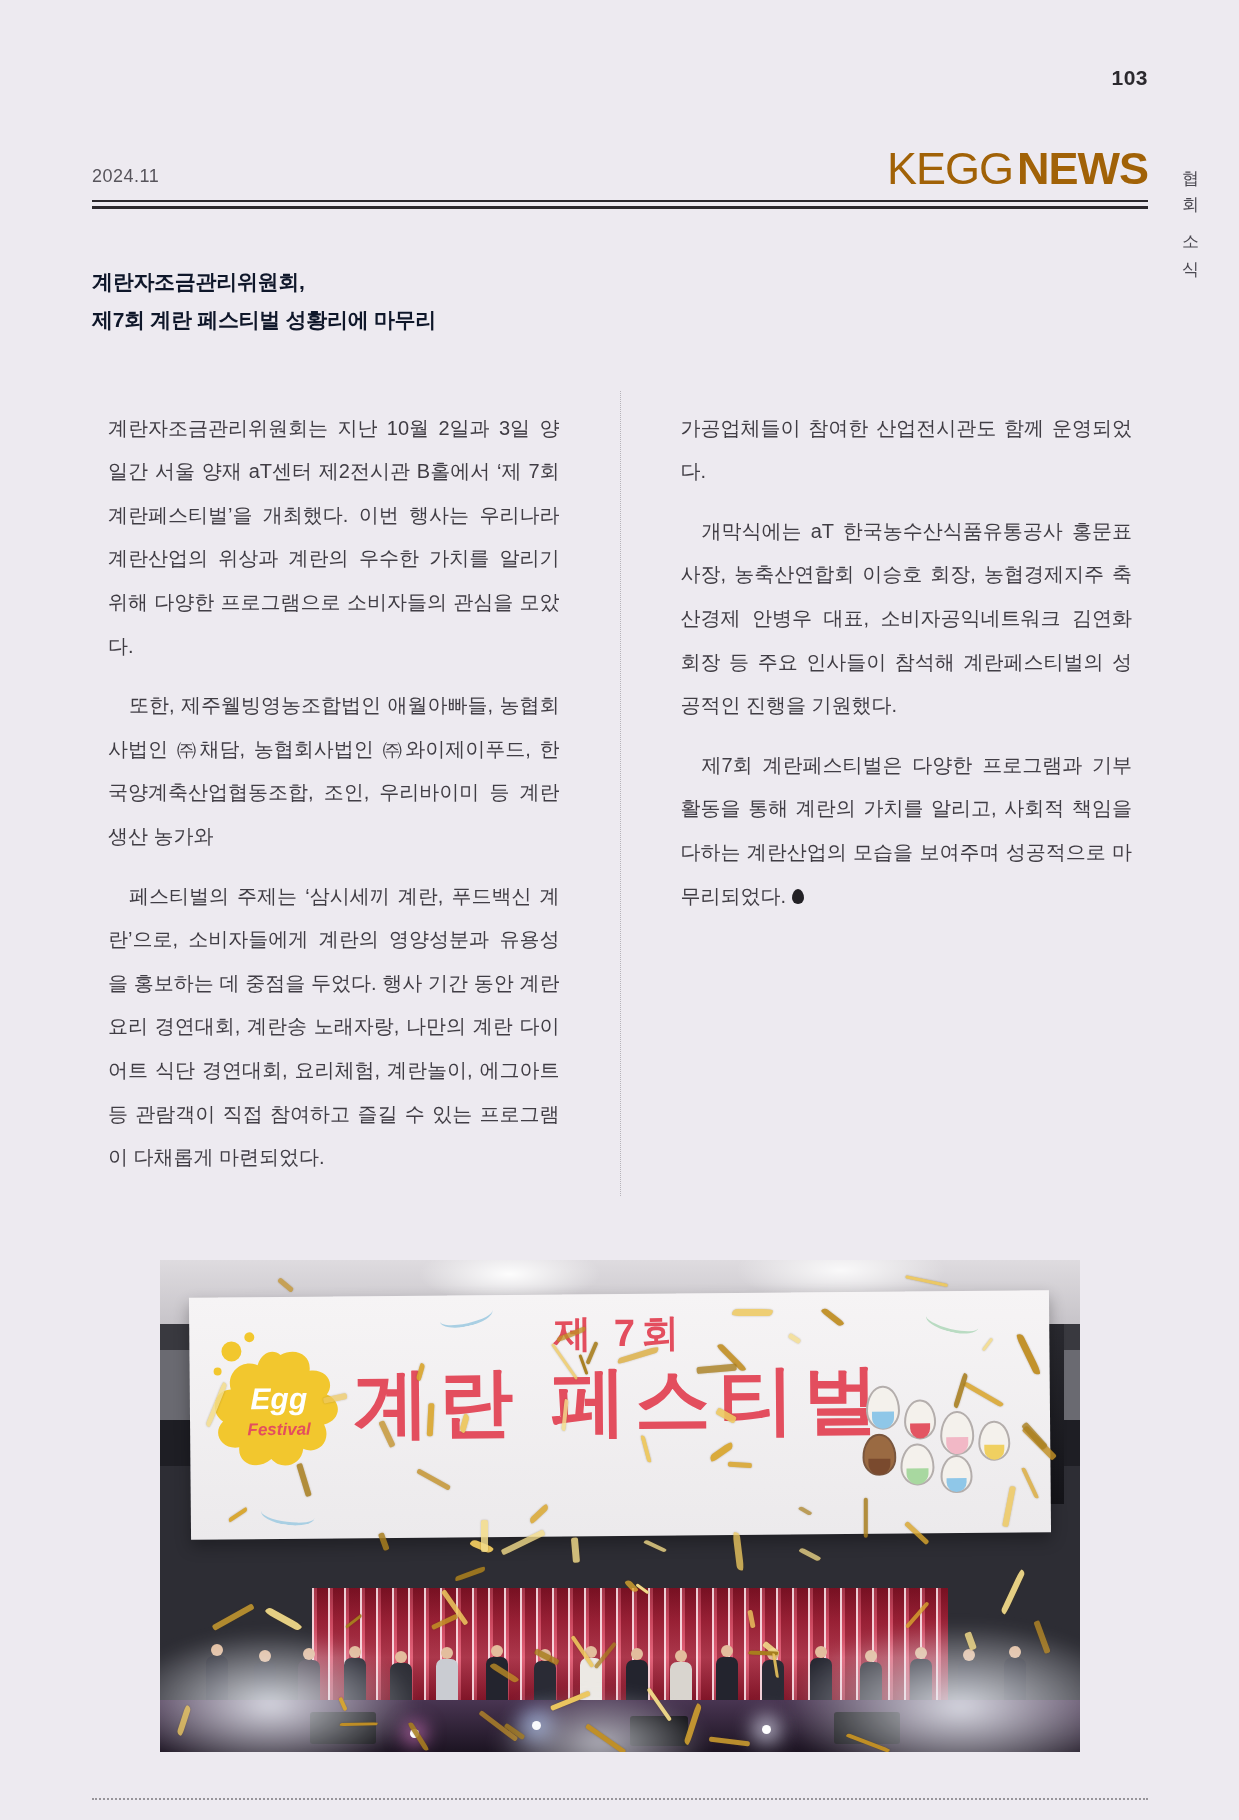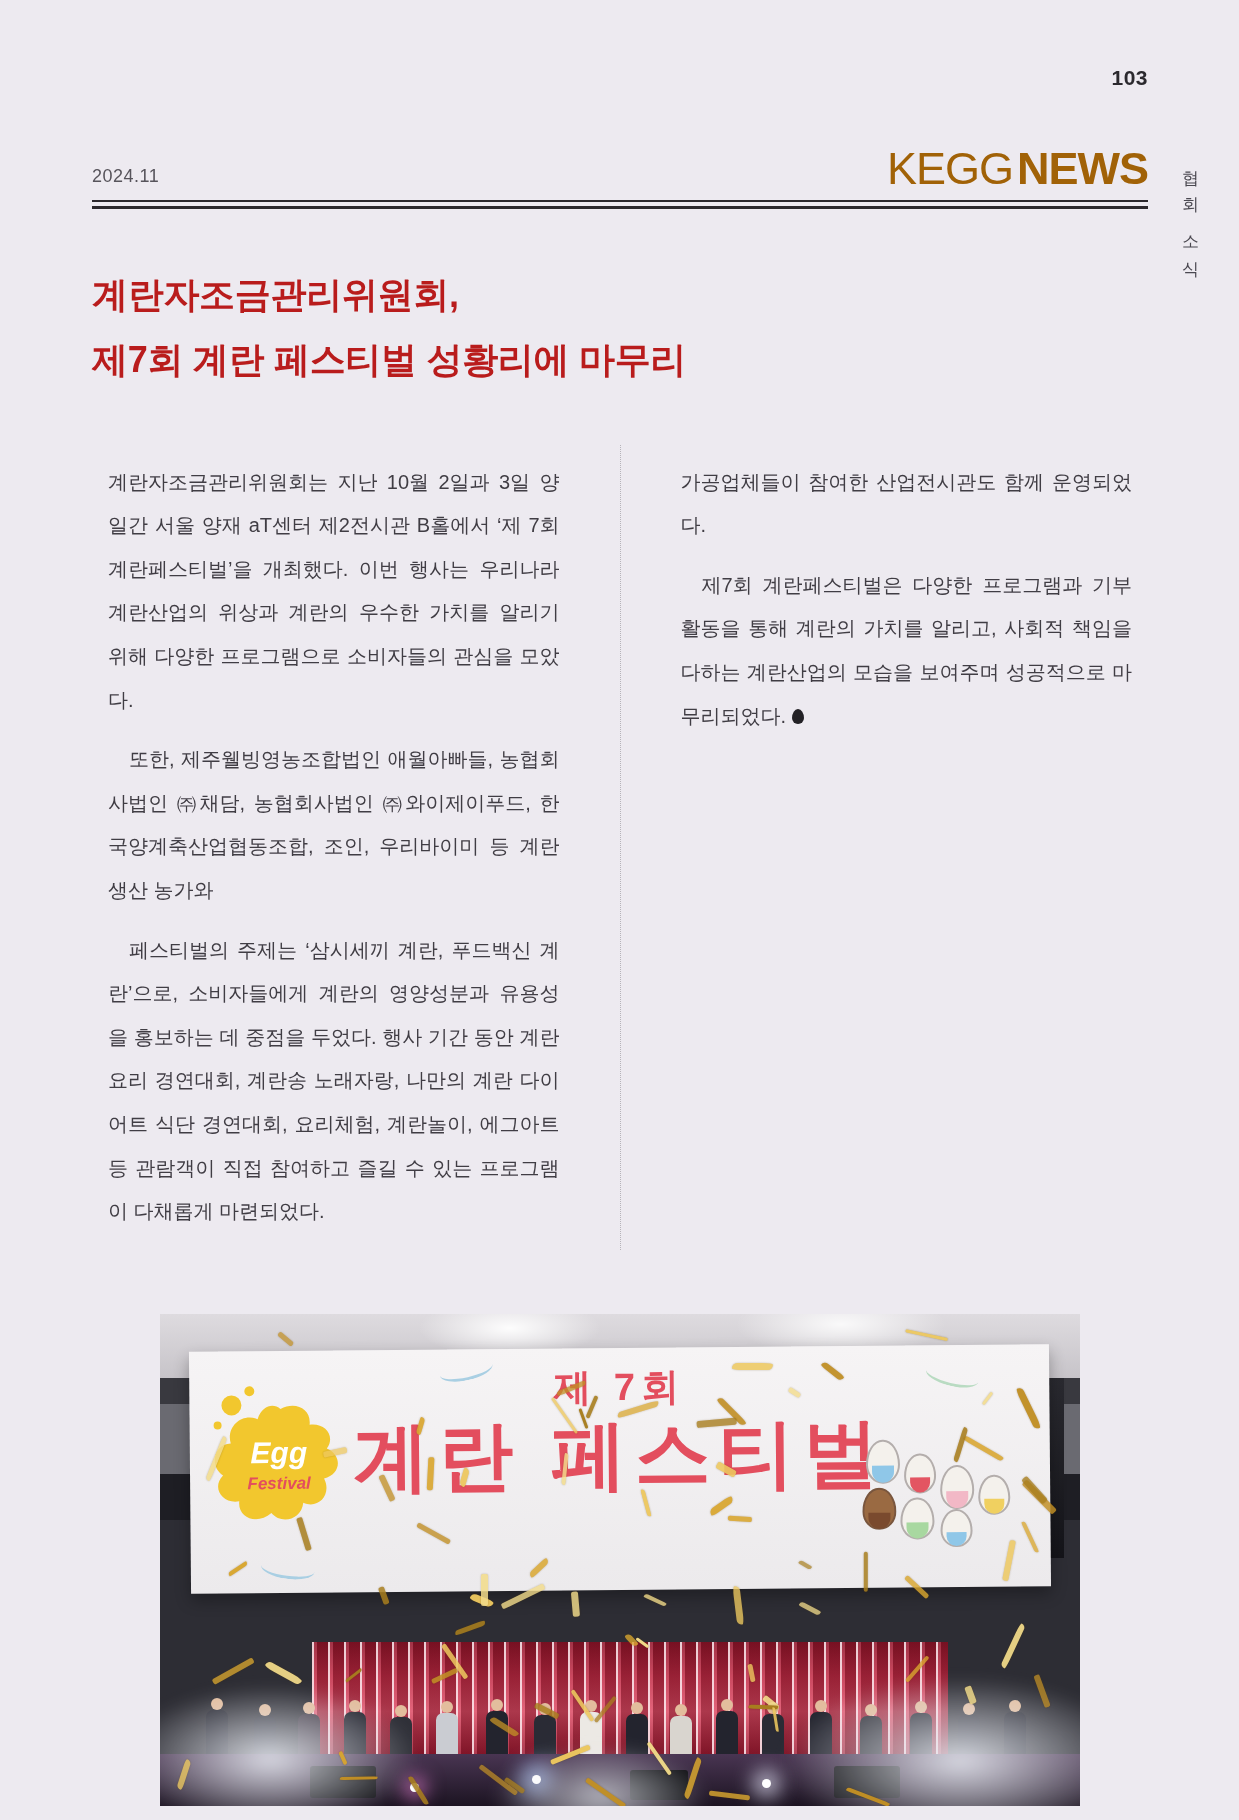--- a/index.html
+++ b/index.html
@@ -16,21 +16,21 @@
   
   .content{position:absolute;left:92px;right:91px;top:0;}
   .header{margin-top:146px;display:flex;align-items:flex-end;justify-content:space-between;}
   .header-date{font-size:18px;color:#57545b;padding-bottom:4px;letter-spacing:.5px;}
   .logo{font-size:45px;line-height:1;color:#a16207;letter-spacing:-1px;white-space:nowrap;}
   .logo .light{font-weight:400;}
   .logo .bold{font-weight:800;margin-left:4px;}
   .header-rule{margin-top:9px;height:4px;border-top:2px solid #2b282d;border-bottom:3px solid #2b282d;}
 
   
-  .title{margin:54px 0 0 0;font-size:36px;line-height:1.8;font-weight:bold;color:#b91c1c;letter-spacing:-.3px;}
+  .title{margin:54px 0 0 0;font-size:21px;line-height:1.8;font-weight:bold;color:#0f172a;letter-spacing:-.3px;}
 
   
   .columns{display:flex;margin-top:52px;}
   .col{flex:1;font-size:20px;line-height:2.18;text-align:justify;color:#403d44;}
   .col-left{padding-right:44px;}
   .col-right{padding-left:44px;border-left:1px dotted #b6b3b9;}
   .para{margin:16px;}
   .para.indent{text-indent:21px;}
   .end-mark{display:inline-block;width:12px;height:15px;margin-left:6px;background:#232126;
             border-radius:50% 50% 50% 50% / 62% 62% 40% 40%;vertical-align:-1px;}
@@ -116,20 +116,21 @@
     </h1>
 
     <div class="columns">
       <div class="col col-left">
           <p class="para">계란자조금관리위원회는 지난 10월 2일과 3일 양일간 서울 양재 aT센터 제2전시관 B홀에서 ‘제 7회 계란페스티벌’을 개최했다. 이번 행사는 우리나라 계란산업의 위상과 계란의 우수한 가치를 알리기 위해 다양한 프로그램으로 소비자들의 관심을 모았다.</p>
           <p class="para indent">또한, 제주웰빙영농조합법인 애월아빠들, 농협회사법인 ㈜채담, 농협회사법인 ㈜와이제이푸드, 한국양계축산업협동조합, 조인, 우리바이미 등 계란 생산 농가와</p>
           <p class="para indent">페스티벌의 주제는 ‘삼시세끼 계란, 푸드백신 계란’으로, 소비자들에게 계란의 영양성분과 유용성을 홍보하는 데 중점을 두었다. 행사 기간 동안 계란요리 경연대회, 계란송 노래자랑, 나만의 계란 다이어트 식단 경연대회, 요리체험, 계란놀이, 에그아트 등 관람객이 직접 참여하고 즐길 수 있는 프로그램이 다채롭게 마련되었다.</p>
         </div>
       <div class="col col-right">
           <p class="para">가공업체들이 참여한 산업전시관도 함께 운영되었다.</p>
+          <p class="para indent">개막식에는 aT 한국농수산식품유통공사 홍문표 사장, 농축산연합회 이승호 회장, 농협경제지주 축산경제 안병우 대표, 소비자공익네트워크 김연화 회장 등 주요 인사들이 참석해 계란페스티벌의 성공적인 진행을 기원했다.</p>
           <p class="para indent">제7회 계란페스티벌은 다양한 프로그램과 기부 활동을 통해 계란의 가치를 알리고, 사회적 책임을 다하는 계란산업의 모습을 보여주며 성공적으로 마무리되었다.<span class="end-mark"></span></p>
         </div>
     </div>
 
     <figure class="photo" style="margin-top:64px;">
       <div class="photo-top"></div>
       <div class="photo-mid"></div>
       <div class="pillar p1"></div>
       <div class="pillar p2"></div>
 

